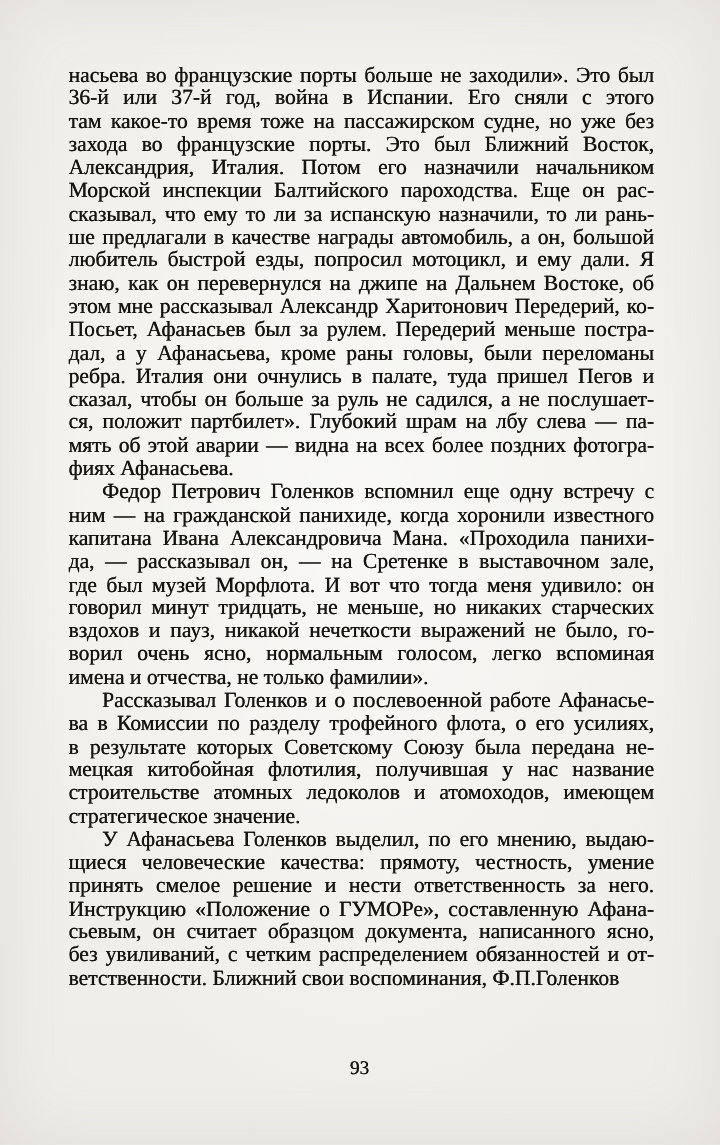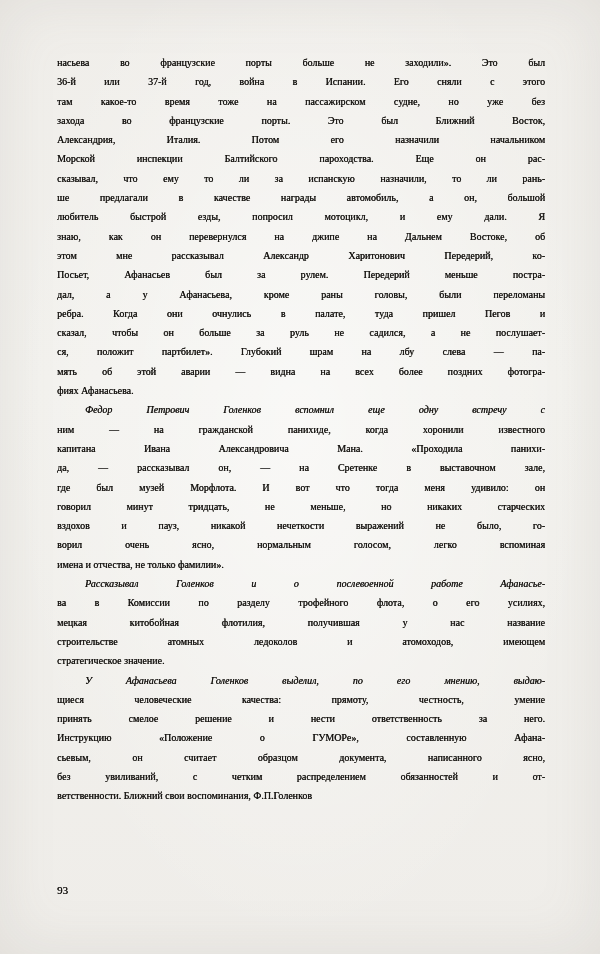--- a/index.html
+++ b/index.html
@@ -19,45 +19,45 @@
     background-color: #f1efeb;
     overflow: hidden;
     box-shadow: inset 0 0 60px rgba(120,115,105,0.12);
   }
   .text-block {
     position: absolute;
     left: 57px;
     top: 53px;
     width: 488px;
     color: #171512;
-    font-size: 10px;
+    font-size: 18px;
     line-height: 19.3px;
     text-shadow: 0.3px 0 0 currentColor;
   }
   .para { margin: 0; }
   .line {
     text-align: justify;
     text-align-last: justify;
     height: 19.3px;
     overflow: hidden;
     white-space: nowrap;
   }
   .line.last-line {
     text-align: right;
     text-align-last: left;
   }
-  .line.first-indent { text-indent: 28px; font-style: italic; }
+  .line.first-indent { text-indent: 28px; }
   .page-number {
     position: absolute;
     left: 57px;
     top: 881px;
     width: 485px;
-    text-align: left;
+    text-align: center;
     color: #171512;
-    font-size: 11px;
+    font-size: 16px;
     line-height: 19.3px;
     text-shadow: 0.3px 0 0 currentColor;
   }
 </style>
 </head>
 <body>
 
 <div class="scan-page">
   <div class="text-block" id="text-block">
       <div class="para">
@@ -67,40 +67,41 @@
         <div class="line">захода во французские порты. Это был Ближний Восток,</div>
         <div class="line">Александрия, Италия. Потом его назначили начальником</div>
         <div class="line">Морской инспекции Балтийского пароходства. Еще он рас-</div>
         <div class="line">сказывал, что ему то ли за испанскую назначили, то ли рань-</div>
         <div class="line">ше предлагали в качестве награды автомобиль, а он, большой</div>
         <div class="line">любитель быстрой езды, попросил мотоцикл, и ему дали. Я</div>
         <div class="line">знаю, как он перевернулся на джипе на Дальнем Востоке, об</div>
         <div class="line">этом мне рассказывал Александр Харитонович Передерий, ко-</div>
         <div class="line">Посьет, Афанасьев был за рулем. Передерий меньше постра-</div>
         <div class="line">дал, а у Афанасьева, кроме раны головы, были переломаны</div>
-        <div class="line">ребра. Когда они очнулись в палате, туда пришел Пегов и</div>
+        <div class="line">ребра. Италия они очнулись в палате, туда пришел Пегов и</div>
         <div class="line">сказал, чтобы он больше за руль не садился, а не послушает-</div>
         <div class="line">ся, положит партбилет». Глубокий шрам на лбу слева — па-</div>
         <div class="line">мять об этой аварии — видна на всех более поздних фотогра-</div>
         <div class="line last-line">фиях Афанасьева.</div>
       </div>
       <div class="para">
         <div class="line first-indent">Федор Петрович Голенков вспомнил еще одну встречу с</div>
         <div class="line">ним — на гражданской панихиде, когда хоронили известного</div>
         <div class="line">капитана Ивана Александровича Мана. «Проходила панихи-</div>
         <div class="line">да, — рассказывал он, — на Сретенке в выставочном зале,</div>
         <div class="line">где был музей Морфлота. И вот что тогда меня удивило: он</div>
         <div class="line">говорил минут тридцать, не меньше, но никаких старческих</div>
         <div class="line">вздохов и пауз, никакой нечеткости выражений не было, го-</div>
         <div class="line">ворил очень ясно, нормальным голосом, легко вспоминая</div>
         <div class="line last-line">имена и отчества, не только фамилии».</div>
       </div>
       <div class="para">
         <div class="line first-indent">Рассказывал Голенков и о послевоенной работе Афанасье-</div>
         <div class="line">ва в Комиссии по разделу трофейного флота, о его усилиях,</div>
+        <div class="line">в результате которых Советскому Союзу была передана не-</div>
         <div class="line">мецкая китобойная флотилия, получившая у нас название</div>
         <div class="line">строительстве атомных ледоколов и атомоходов, имеющем</div>
         <div class="line last-line">стратегическое значение.</div>
       </div>
       <div class="para">
         <div class="line first-indent">У Афанасьева Голенков выделил, по его мнению, выдаю-</div>
         <div class="line">щиеся человеческие качества: прямоту, честность, умение</div>
         <div class="line">принять смелое решение и нести ответственность за него.</div>
         <div class="line">Инструкцию «Положение о ГУМОРе», составленную Афана-</div>
         <div class="line">сьевым, он считает образцом документа, написанного ясно,</div>

